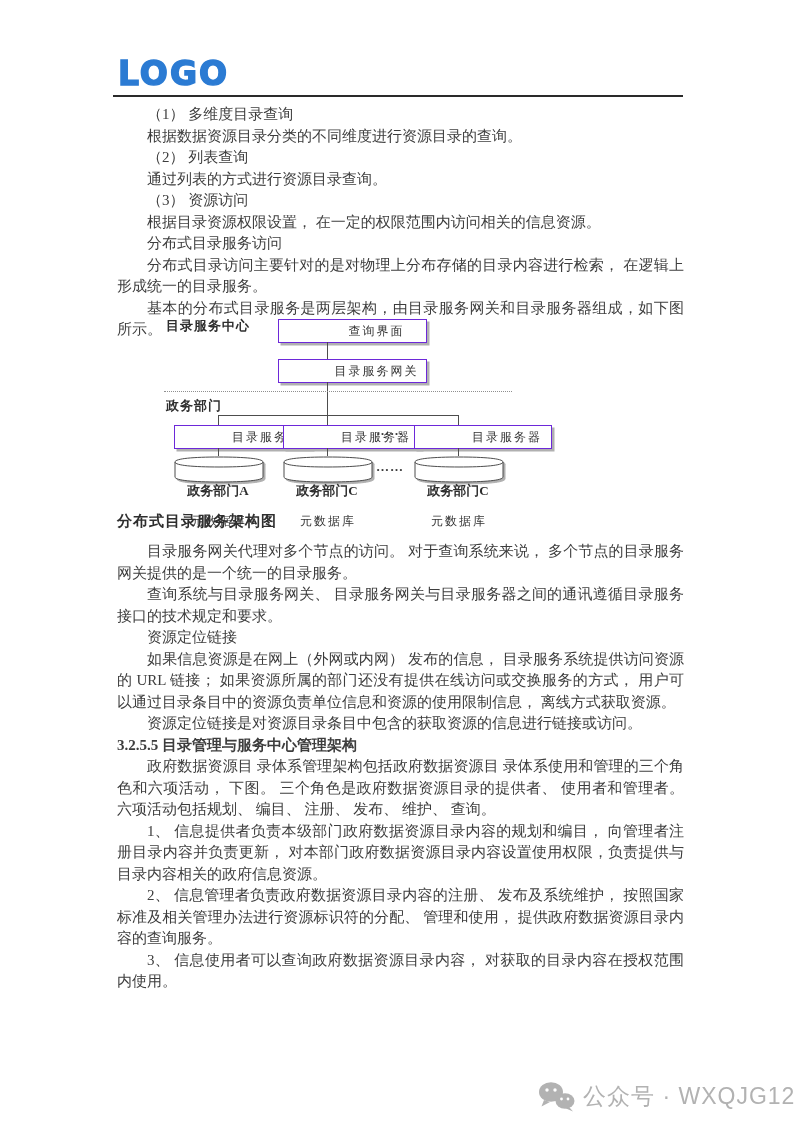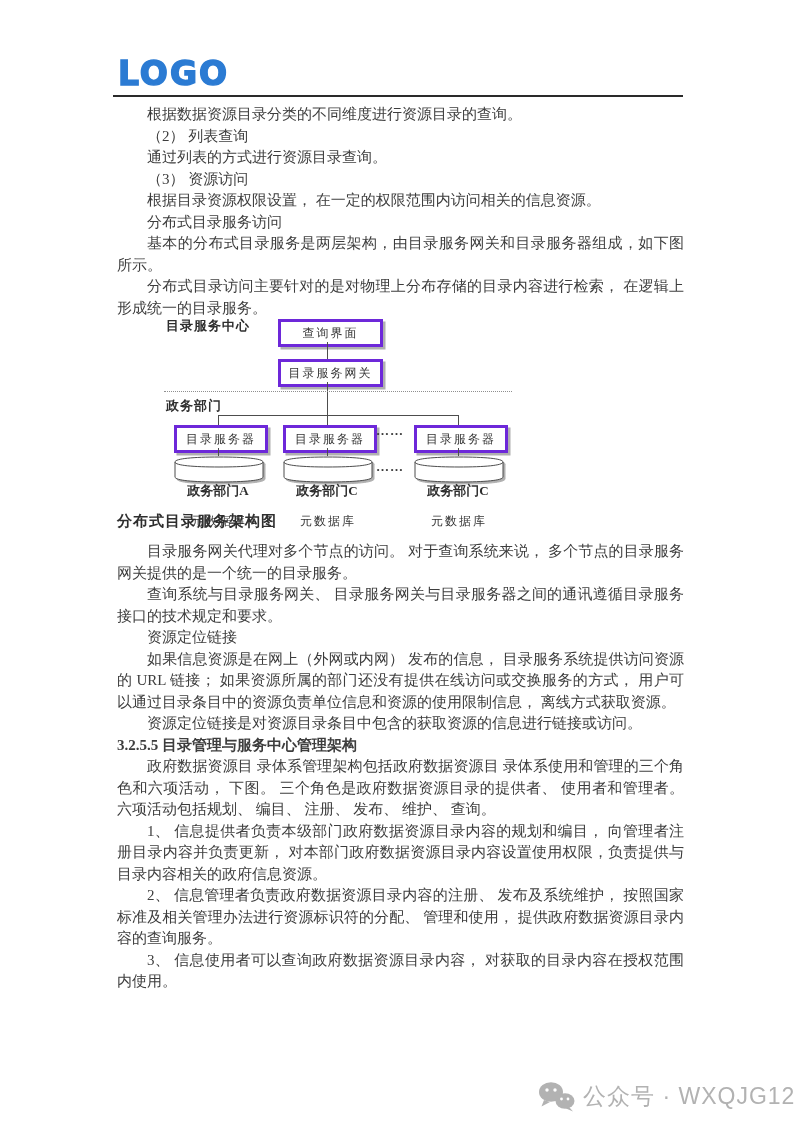--- a/index.html
+++ b/index.html
@@ -9,23 +9,23 @@
         font-weight:bold;font-size:33px;letter-spacing:2px;color:#2b7bd3;
         -webkit-text-stroke:1.5px #2b7bd3;}
   .rule{position:absolute;left:113px;top:95px;width:570px;height:2px;background:#2a2a2a;}
   .tblock{position:absolute;left:117px;width:567px;font-size:15px;line-height:21.5px;
           color:#3d3d3d;text-align:justify;}
   .tblock p{margin:0;text-indent:2em;}
   .tblock p.sec{text-indent:0;font-weight:bold;}
   
   .diagram{position:absolute;left:16px;top:315px;width:800px;height:200px;color:#333;}
   .diagram .zlabel{position:absolute;font-weight:bold;font-size:13px;letter-spacing:1px;color:#2e2e2e;}
-  .dbox{position:absolute;height:22px;background:#fff;border:3px solid #6d28d9;
+  .dbox{position:absolute;height:22px;background:#fff;border:1px solid #6d28d9;
         box-shadow:2.5px 2.5px 0 #b0b0b0;display:flex;align-items:center;justify-content:center;
-        font-size:12px;letter-spacing:2px;color:#333;}
+        font-size:12px;letter-spacing:2px;color:#333;padding-left:48px;}
   .vline{position:absolute;width:1px;background:#4d4d4d;}
   .hline{position:absolute;height:1px;background:#4d4d4d;}
   .dotline{position:absolute;height:0;border-top:1px dotted #8f8f8f;}
   .dots{position:absolute;width:46px;text-align:center;font-weight:bold;font-size:13px;
         letter-spacing:1px;color:#3a3a3a;}
   .cyl{position:absolute;width:90px;height:27px;}
   .cyl svg{position:absolute;left:0;top:0;filter:drop-shadow(2px 2px 0 #b0b0b0);}
   .cyl span{position:absolute;left:0;top:9px;width:100%;text-align:center;font-size:12px;
         letter-spacing:2px;color:#333;margin-top:48px;}
   .dept{position:absolute;width:88px;text-align:center;font-weight:bold;font-size:13px;color:#2e2e2e;}
@@ -36,28 +36,29 @@
 </style>
 </head>
 <body>
 
 <div class="page">
 
   <div class="logo">LOGO</div>
   <div class="rule"></div>
 
   <div class="tblock" style="top:104px">
+    <p>（1） 多维度目录查询</p>
     <p>根据数据资源目录分类的不同维度进行资源目录的查询。</p>
     <p>（2） 列表查询</p>
     <p>通过列表的方式进行资源目录查询。</p>
     <p>（3） 资源访问</p>
     <p>根据目录资源权限设置， 在一定的权限范围内访问相关的信息资源。</p>
     <p>分布式目录服务访问</p>
+    <p>分布式目录访问主要针对的是对物理上分布存储的目录内容进行检索， 在逻辑上形成统一的目录服务。</p>
     <p>基本的分布式目录服务是两层架构，由目录服务网关和目录服务器组成，如下图所示。</p>
-    <p>分布式目录访问主要针对的是对物理上分布存储的目录内容进行检索， 在逻辑上形成统一的目录服务。</p>
   </div>
 
   <div class="diagram">
     <div class="zlabel" style="left:150px;top:2px">目录服务中心</div>
 
     <div class="dbox" style="left:262px;top:4px;width:99px">查询界面</div>
     <div class="vline" style="left:311px;top:27px;height:17px"></div>
     <div class="dbox" style="left:262px;top:44px;width:99px">目录服务网关</div>
     <div class="vline" style="left:311px;top:67px;height:44px"></div>
 

